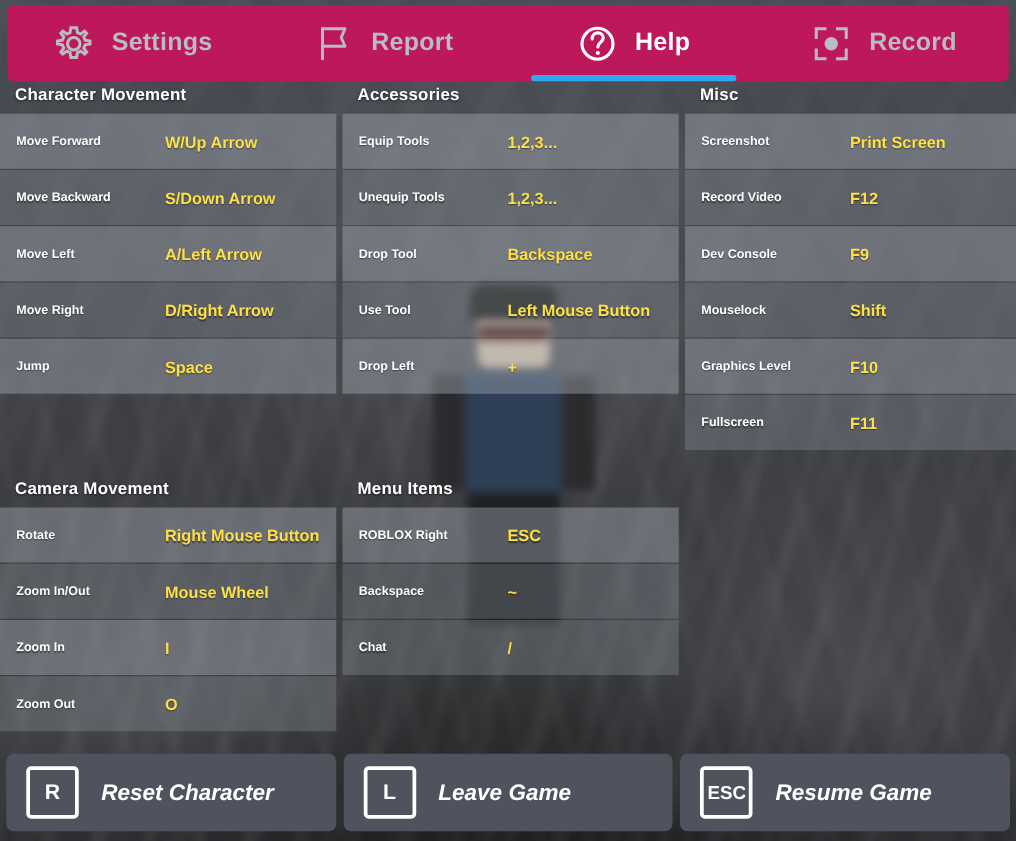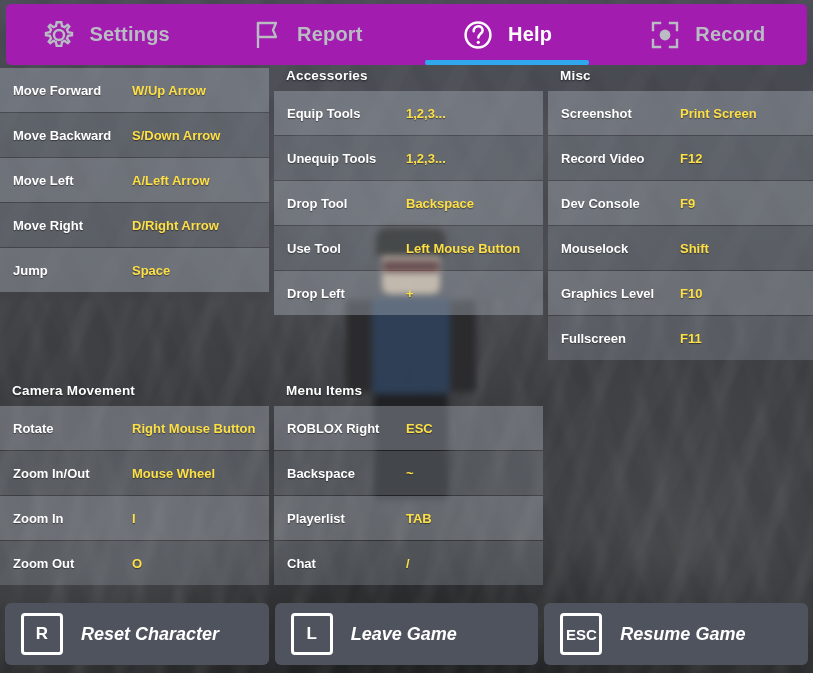--- a/index.html
+++ b/index.html
@@ -96,21 +96,21 @@
     background: #1f2023; border-radius: 4px;
   }
 
   
   .tabbar {
     position: absolute;
     left: 6px;
     top: 4px;
     width: 801px;
     height: 61px;
-    background: #a21caf;
+    background: #be185d;
     border-radius: 5px;
     display: flex;
     align-items: stretch;
   }
 
   .tab {
     flex: 1 1 0;
     display: flex;
     align-items: center;
     justify-content: center;
@@ -182,21 +182,21 @@
     align-items: center;
     margin-bottom: 1px;
     padding-left: 13px;
   }
   .krow.odd  { background: rgba(173,180,190,.40); }
   .krow.even { background: rgba(150,158,170,.30); }
 
   .kname {
     width: 119px;
     flex: 0 0 auto;
-    font-size: 13px;
+    font-size: 10px;
     font-weight: bold;
     color: #ffffff;
     text-shadow: 0 1px 1px rgba(0,0,0,.45);
   }
   .kval {
     font-size: 13px;
     font-weight: bold;
     color: #fde047;
     text-shadow: 0 1px 1px rgba(0,0,0,.45);
   }
@@ -317,20 +317,21 @@
       <span class="tab-label">Record</span>
     </div>
 
   </div>
 
   <div class="grid">
 
     <div class="colrow">
 
       <div class="col">
+        <div class="col-title">Character Movement</div>
         <div class="rows">
           <div class="krow odd">
             <span class="kname">Move Forward</span>
             <span class="kval">W/Up Arrow</span>
           </div>
           <div class="krow even">
             <span class="kname">Move Backward</span>
             <span class="kval">S/Down Arrow</span>
           </div>
           <div class="krow odd">
@@ -436,24 +437,20 @@
         <div class="col-title">Menu Items</div>
         <div class="rows">
           <div class="krow odd">
             <span class="kname">ROBLOX Right</span>
             <span class="kval">ESC</span>
           </div>
           <div class="krow even">
             <span class="kname">Backspace</span>
             <span class="kval">~</span>
           </div>
-          <div class="krow odd">
-            <span class="kname">Playerlist</span>
-            <span class="kval">TAB</span>
-          </div>
           <div class="krow even">
             <span class="kname">Chat</span>
             <span class="kval">/</span>
           </div>
         </div>
       </div>
 
       <div class="col c3"></div>
 
     </div>

